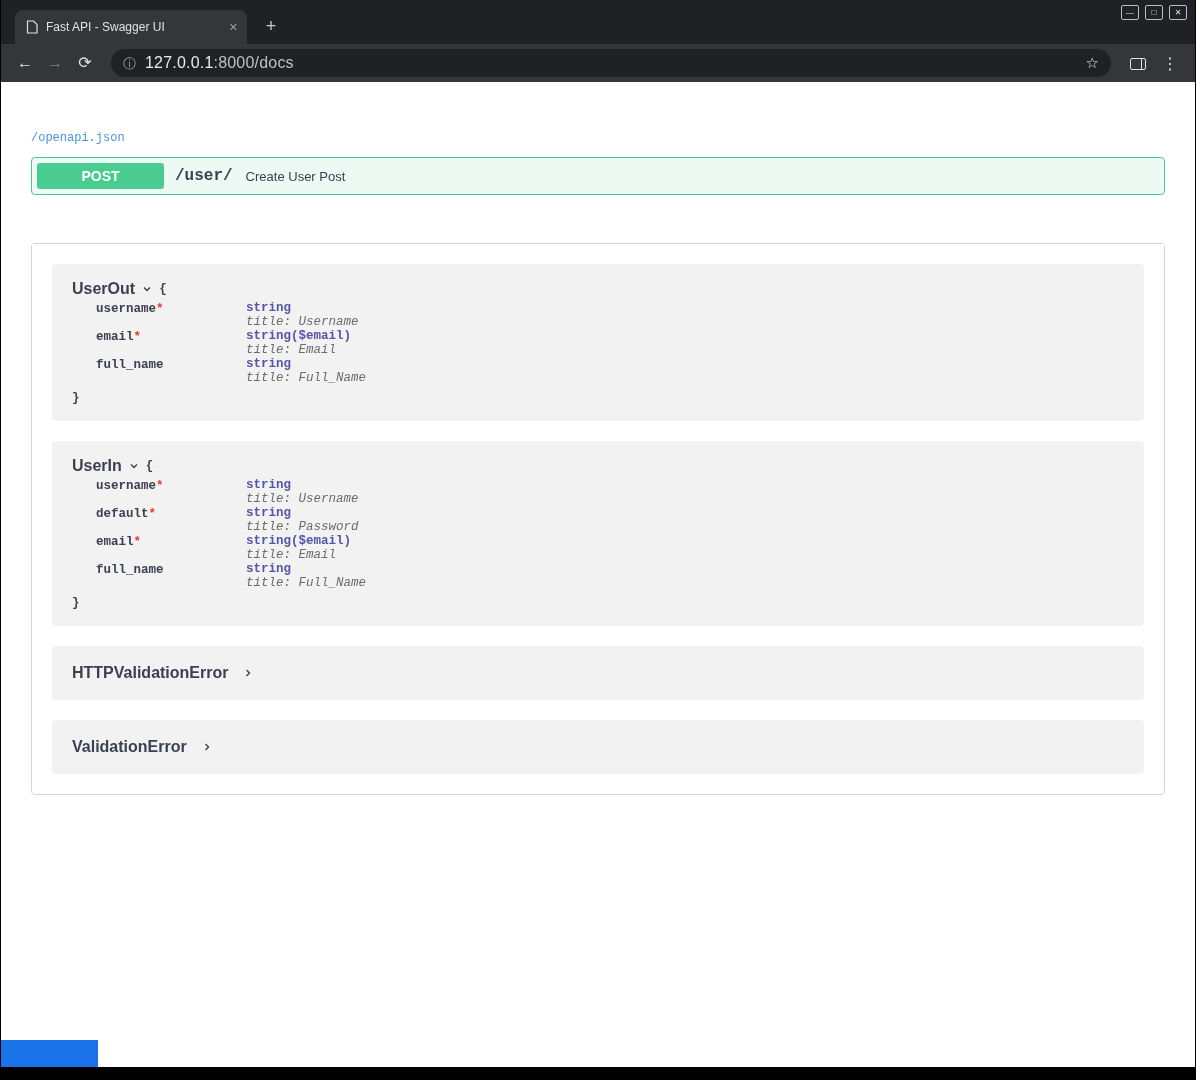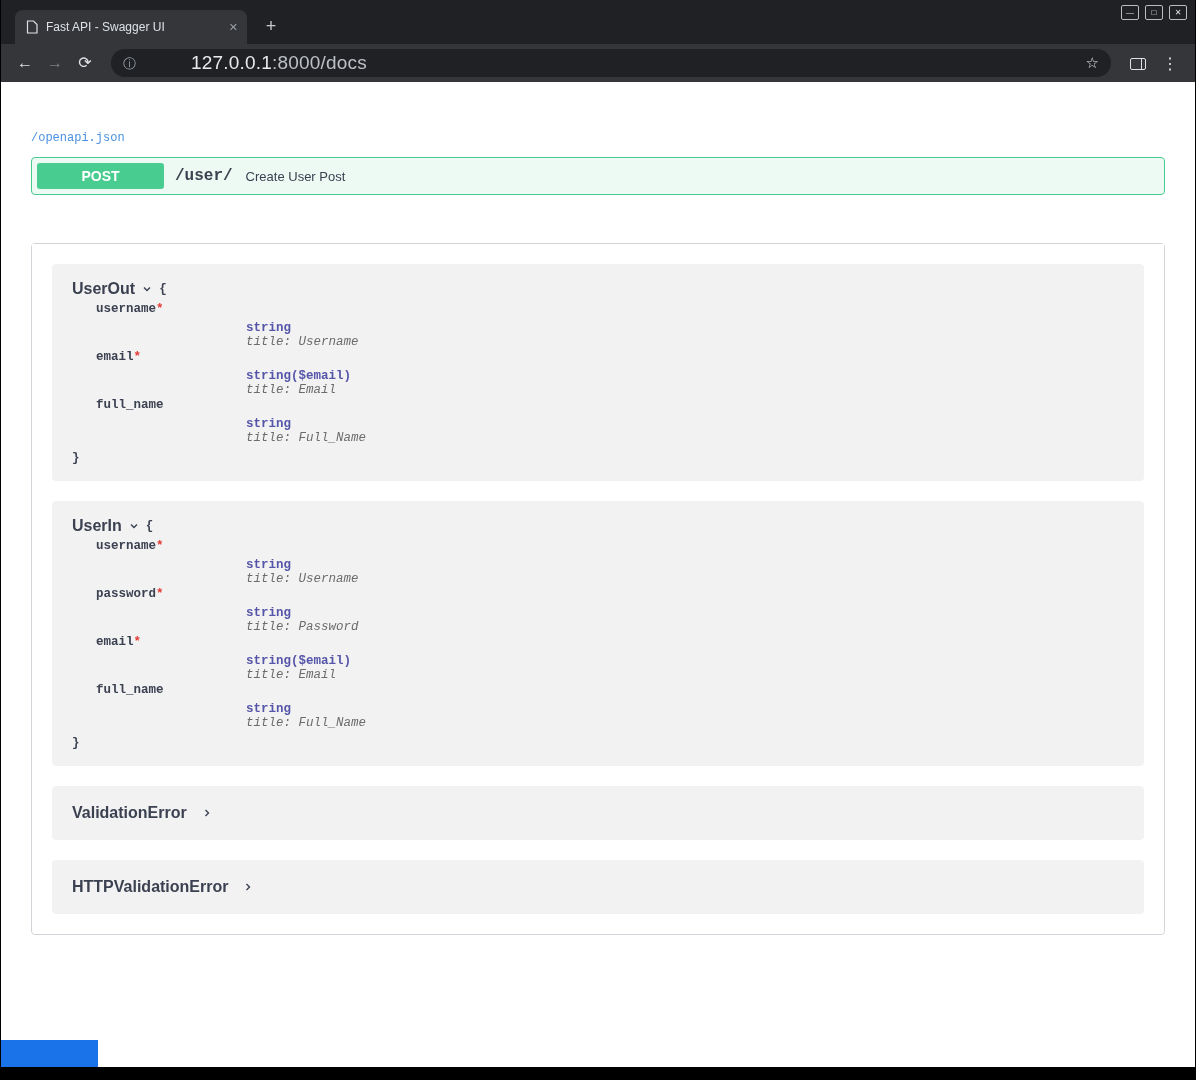--- a/index.html
+++ b/index.html
@@ -25,21 +25,21 @@
 
   
   .toolbar { height: 38px; background: #35363a; display: flex; align-items: center;
     padding: 0 10px; gap: 2px; flex: none; }
   .nav-btn { width: 28px; height: 28px; text-align: center; line-height: 28px;
     color: #dee1e6; font-size: 16px; }
   .nav-btn.disabled { color: #7b7e82; }
   .omnibox { flex: 1; height: 28px; background: #202124; border-radius: 14px; margin: 0 10px;
     display: flex; align-items: center; padding: 0 12px; gap: 9px; }
   .info-icon { color: #9aa0a6; font-size: 13px; line-height: 1; }
-  .url { font-size: 19px; color: #e8eaed; letter-spacing: .2px; margin-left: 46px; }
+  .url { font-size: 16px; color: #e8eaed; letter-spacing: .2px; }
   .url-rest { color: #bdc1c6; }
   .omni-star { margin-left: auto; color: #dee1e6; font-size: 15px; }
   .action-icon { width: 30px; text-align: center; color: #dee1e6; font-size: 16px; }
   .panel-glyph { display: inline-block; width: 16px; height: 12px; border: 1.5px solid #dee1e6;
     border-radius: 2px; position: relative; vertical-align: middle; }
   .panel-glyph::after { content: ""; position: absolute; right: 3px; top: 0; bottom: 0;
     width: 1.5px; background: #dee1e6; }
 
   
   .content { flex: 1; background: #fff; position: relative; overflow: hidden; }
@@ -78,21 +78,21 @@
   .model-box:last-child { margin-bottom: 0; }
   .model-head { display: flex; align-items: center; gap: 6px; cursor: pointer; }
   .model-name { font-size: 16px; font-weight: 700; color: #3b4151; }
   .brace { font-family: "Liberation Mono", monospace; font-size: 12.5px; color: #3b4151; font-weight: 700; }
   .brace.close { margin-top: 6px; }
   .props { margin: 3px 0 0 24px; }
   .prop-row { display: flex; line-height: 14px; }
   .prop-name { width: 150px; flex: none; font-family: "Liberation Mono", monospace;
     font-size: 12.5px; font-weight: 700; color: #3b4151; padding-top: 1px; }
   .req-star { color: #e53935; }
-  .prop-detail { font-family: "Liberation Mono", monospace; font-size: 12.5px; margin-top: 20px; }
+  .prop-detail { font-family: "Liberation Mono", monospace; font-size: 12.5px; }
   .prop-type { color: #5555aa; font-weight: 700; }
   .prop-format { color: #5555aa; font-weight: 700; }
   .title-line { color: #6b6b6b; font-style: italic; }
   .model-box.collapsed { display: flex; align-items: center; padding: 18px 20px; cursor: pointer; }
   .model-box.collapsed .chev { margin-left: 14px; }
 
   .status-bubble { position: absolute; left: 0; bottom: 0; width: 97px; height: 27px; background: #1a73e8; }
   .bottom-strip { height: 13px; background: #000; flex: none; }
 </style>
 </head>
@@ -196,21 +196,21 @@
             </div>
             <div class="props">
               <div class="prop-row">
                 <div class="prop-name"><span>username</span><span class="req-star">*</span></div>
                 <div class="prop-detail">
                   <div><span class="prop-type">string</span><span class="prop-format"></span></div>
                   <div class="title-line">title: Username</div>
                 </div>
               </div>
               <div class="prop-row">
-                <div class="prop-name"><span>password</span><span class="req-star">*</span></div>
+                <div class="prop-name"><span>default</span><span class="req-star">*</span></div>
                 <div class="prop-detail">
                   <div><span class="prop-type">string</span><span class="prop-format"></span></div>
                   <div class="title-line">title: Password</div>
                 </div>
               </div>
               <div class="prop-row">
                 <div class="prop-name"><span>email</span><span class="req-star">*</span></div>
                 <div class="prop-detail">
                   <div><span class="prop-type">string</span><span class="prop-format">($email)</span></div>
                   <div class="title-line">title: Email</div>
@@ -218,40 +218,40 @@
               </div>
               <div class="prop-row">
                 <div class="prop-name"><span>full_name</span><span class="req-star"></span></div>
                 <div class="prop-detail">
                   <div><span class="prop-type">string</span><span class="prop-format"></span></div>
                   <div class="title-line">title: Full_Name</div>
                 </div>
               </div>
             </div>
             <div class="brace close">}</div>
+          </div>
+
+          <div class="model-box collapsed">
+            <span class="model-name">HTTPValidationError</span>
+            <span class="chev">
+              <svg width="12" height="12" viewBox="0 0 12 12">
+                  <path d="M4.5 3 L7.5 6 L4.5 9" fill="none" stroke="#3b4151" stroke-width="1.4"></path>
+                </svg>
+            </span>
           </div>
 
           <div class="model-box collapsed">
             <span class="model-name">ValidationError</span>
             <span class="chev">
               <svg width="12" height="12" viewBox="0 0 12 12">
                   <path d="M4.5 3 L7.5 6 L4.5 9" fill="none" stroke="#3b4151" stroke-width="1.4"></path>
                 </svg>
             </span>
           </div>
 
-          <div class="model-box collapsed">
-            <span class="model-name">HTTPValidationError</span>
-            <span class="chev">
-              <svg width="12" height="12" viewBox="0 0 12 12">
-                  <path d="M4.5 3 L7.5 6 L4.5 9" fill="none" stroke="#3b4151" stroke-width="1.4"></path>
-                </svg>
-            </span>
-          </div>
-
         </div>
       </section>
 
     </div>
 
     <div class="status-bubble"></div>
   </div>
 
   <div class="bottom-strip"></div>
 </div>

